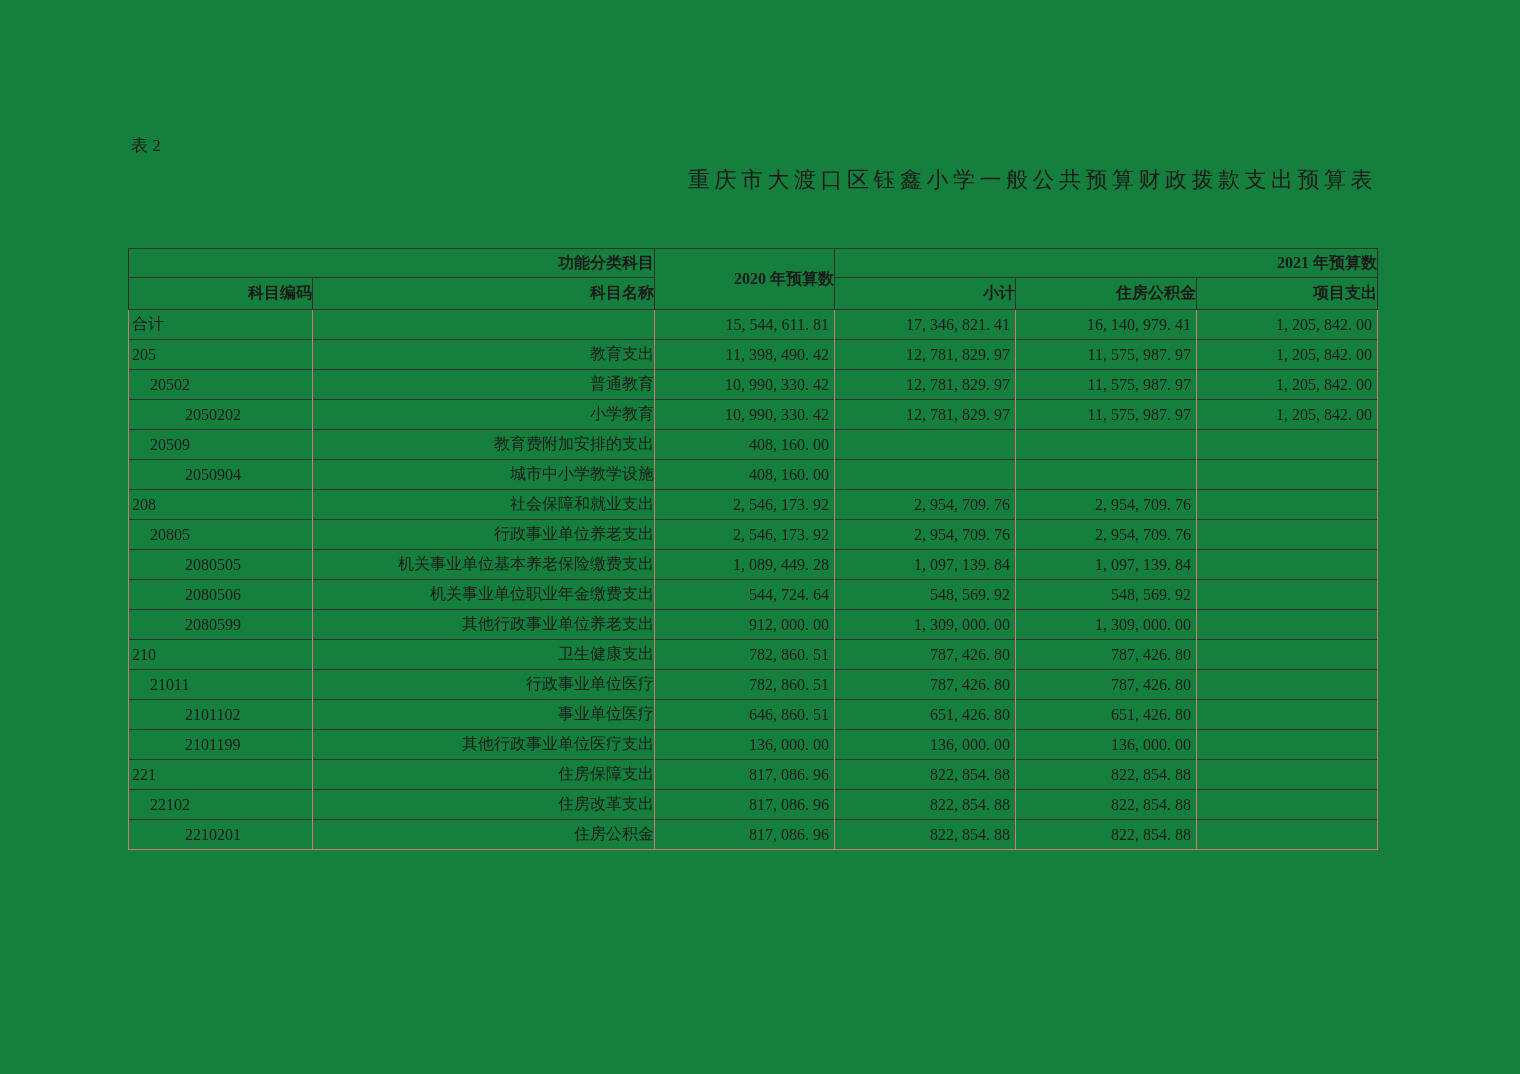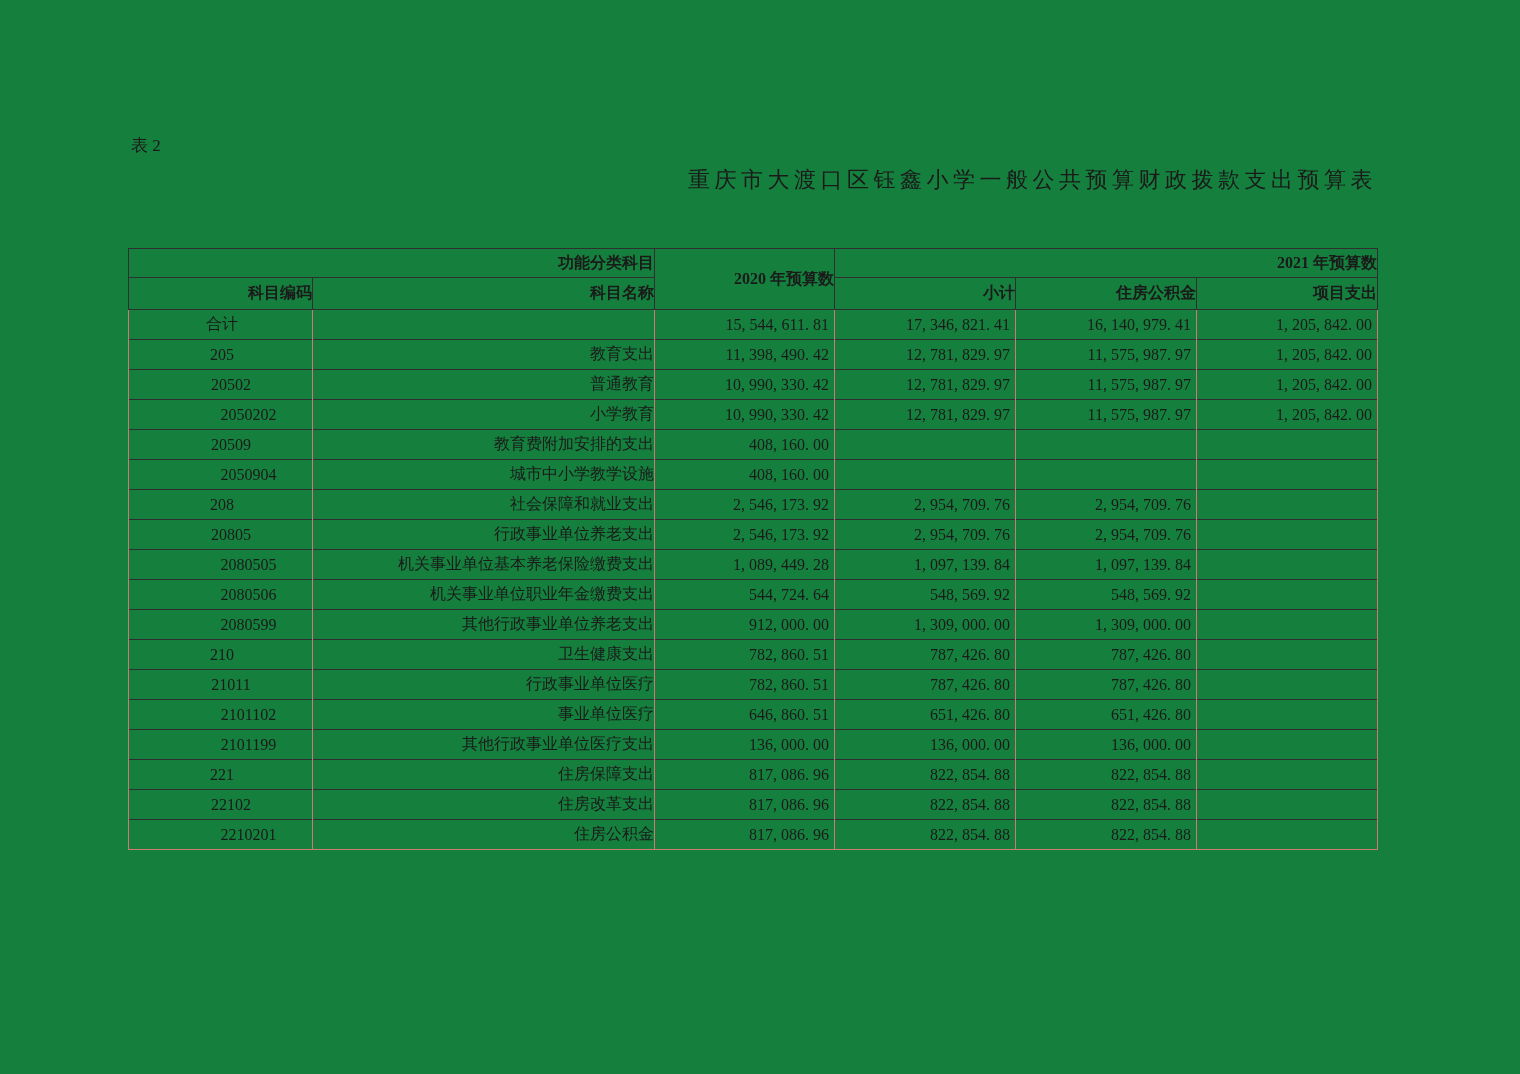--- a/index.html
+++ b/index.html
@@ -59,21 +59,21 @@
     border-right: 1.5px solid #cc7a72;
     border-top: 1.5px solid #2f2f2f;
     height: 29px;
     padding: 0;
     overflow: hidden;
     white-space: nowrap;
   }
   table.budget tbody tr:last-child td {
     border-bottom: 1.5px solid #cc7a72;
   }
-  table.budget tbody td.code { text-align: center; padding-left: 3px; margin-left: 20px; }
+  table.budget tbody td.code { text-align: left; padding-left: 3px; margin-left: 20px; }
   table.budget tbody td.name { text-align: right; padding-left: 4px; }
   table.budget tbody tr.lv1 td.code { padding-left: 21px; }
   table.budget tbody tr.lv2 td.code { padding-left: 56px; }
   table.budget tbody tr.lv1 td.name { padding-left: 18px; margin-top: 23px; }
   table.budget tbody tr.lv2 td.name { padding-left: 32px; }
   table.budget tbody td.num { text-align: right; padding-right: 5px; }
 </style>
 </head>
 <body>
 

